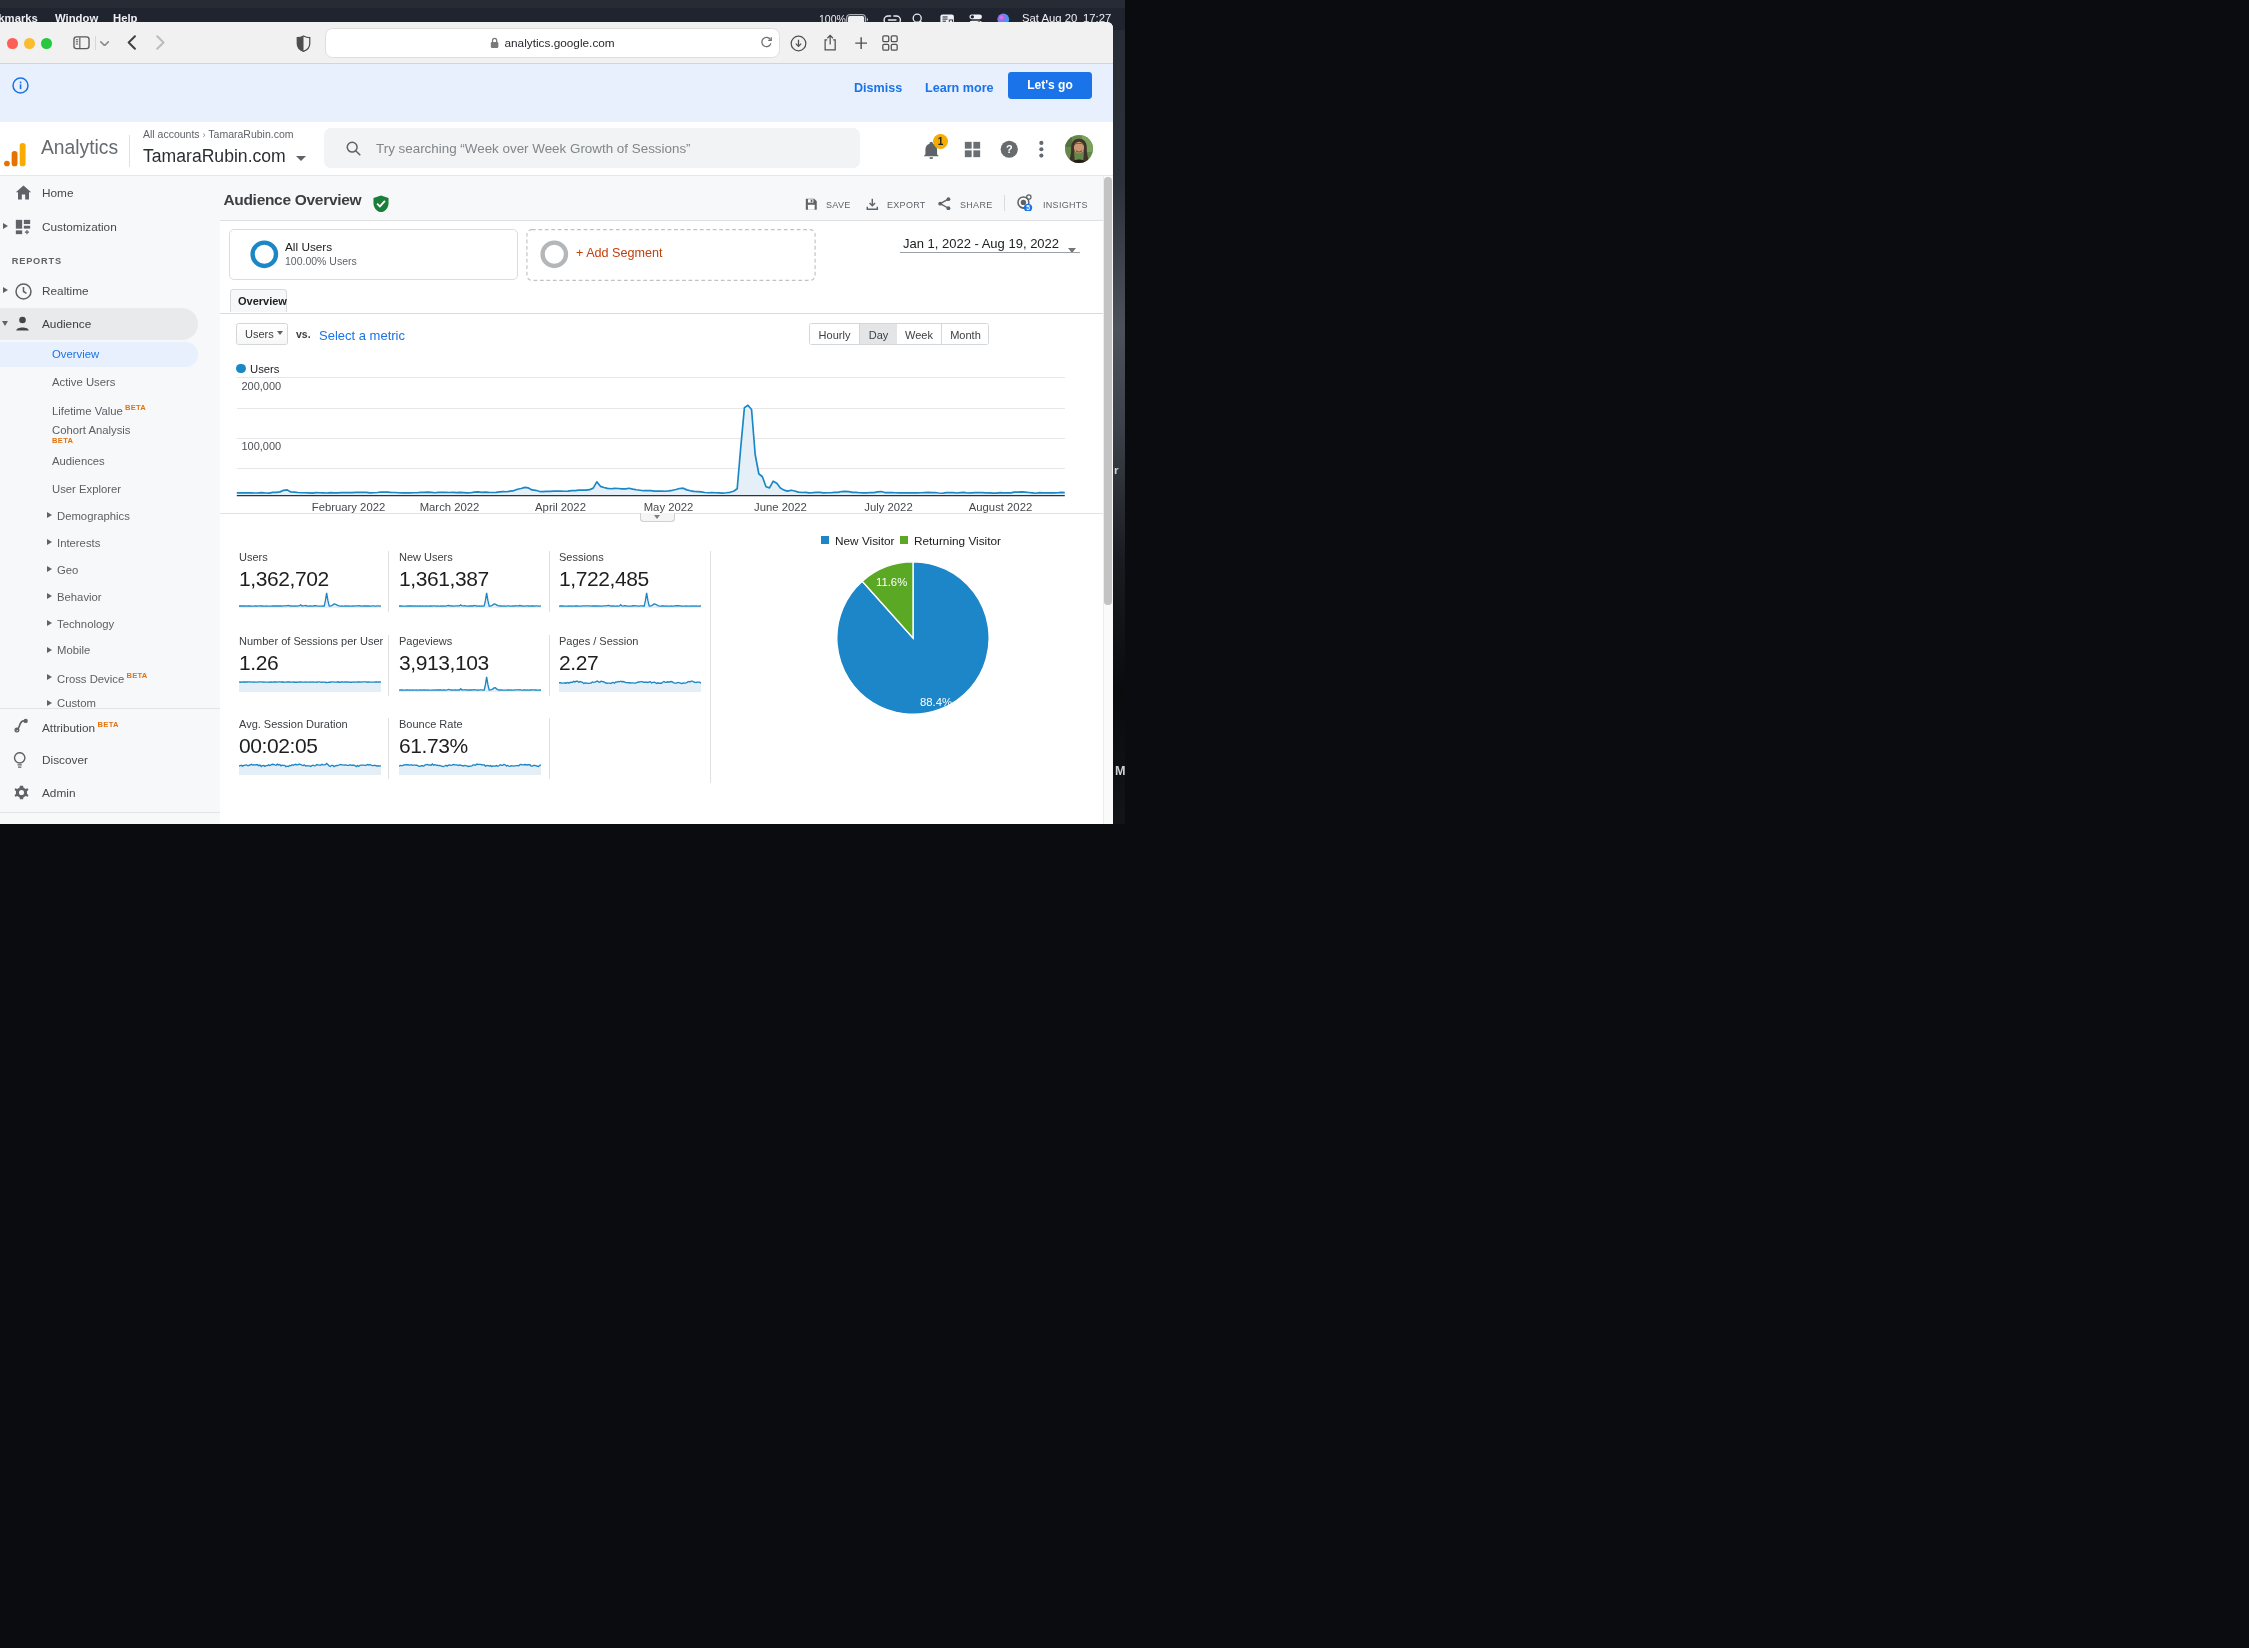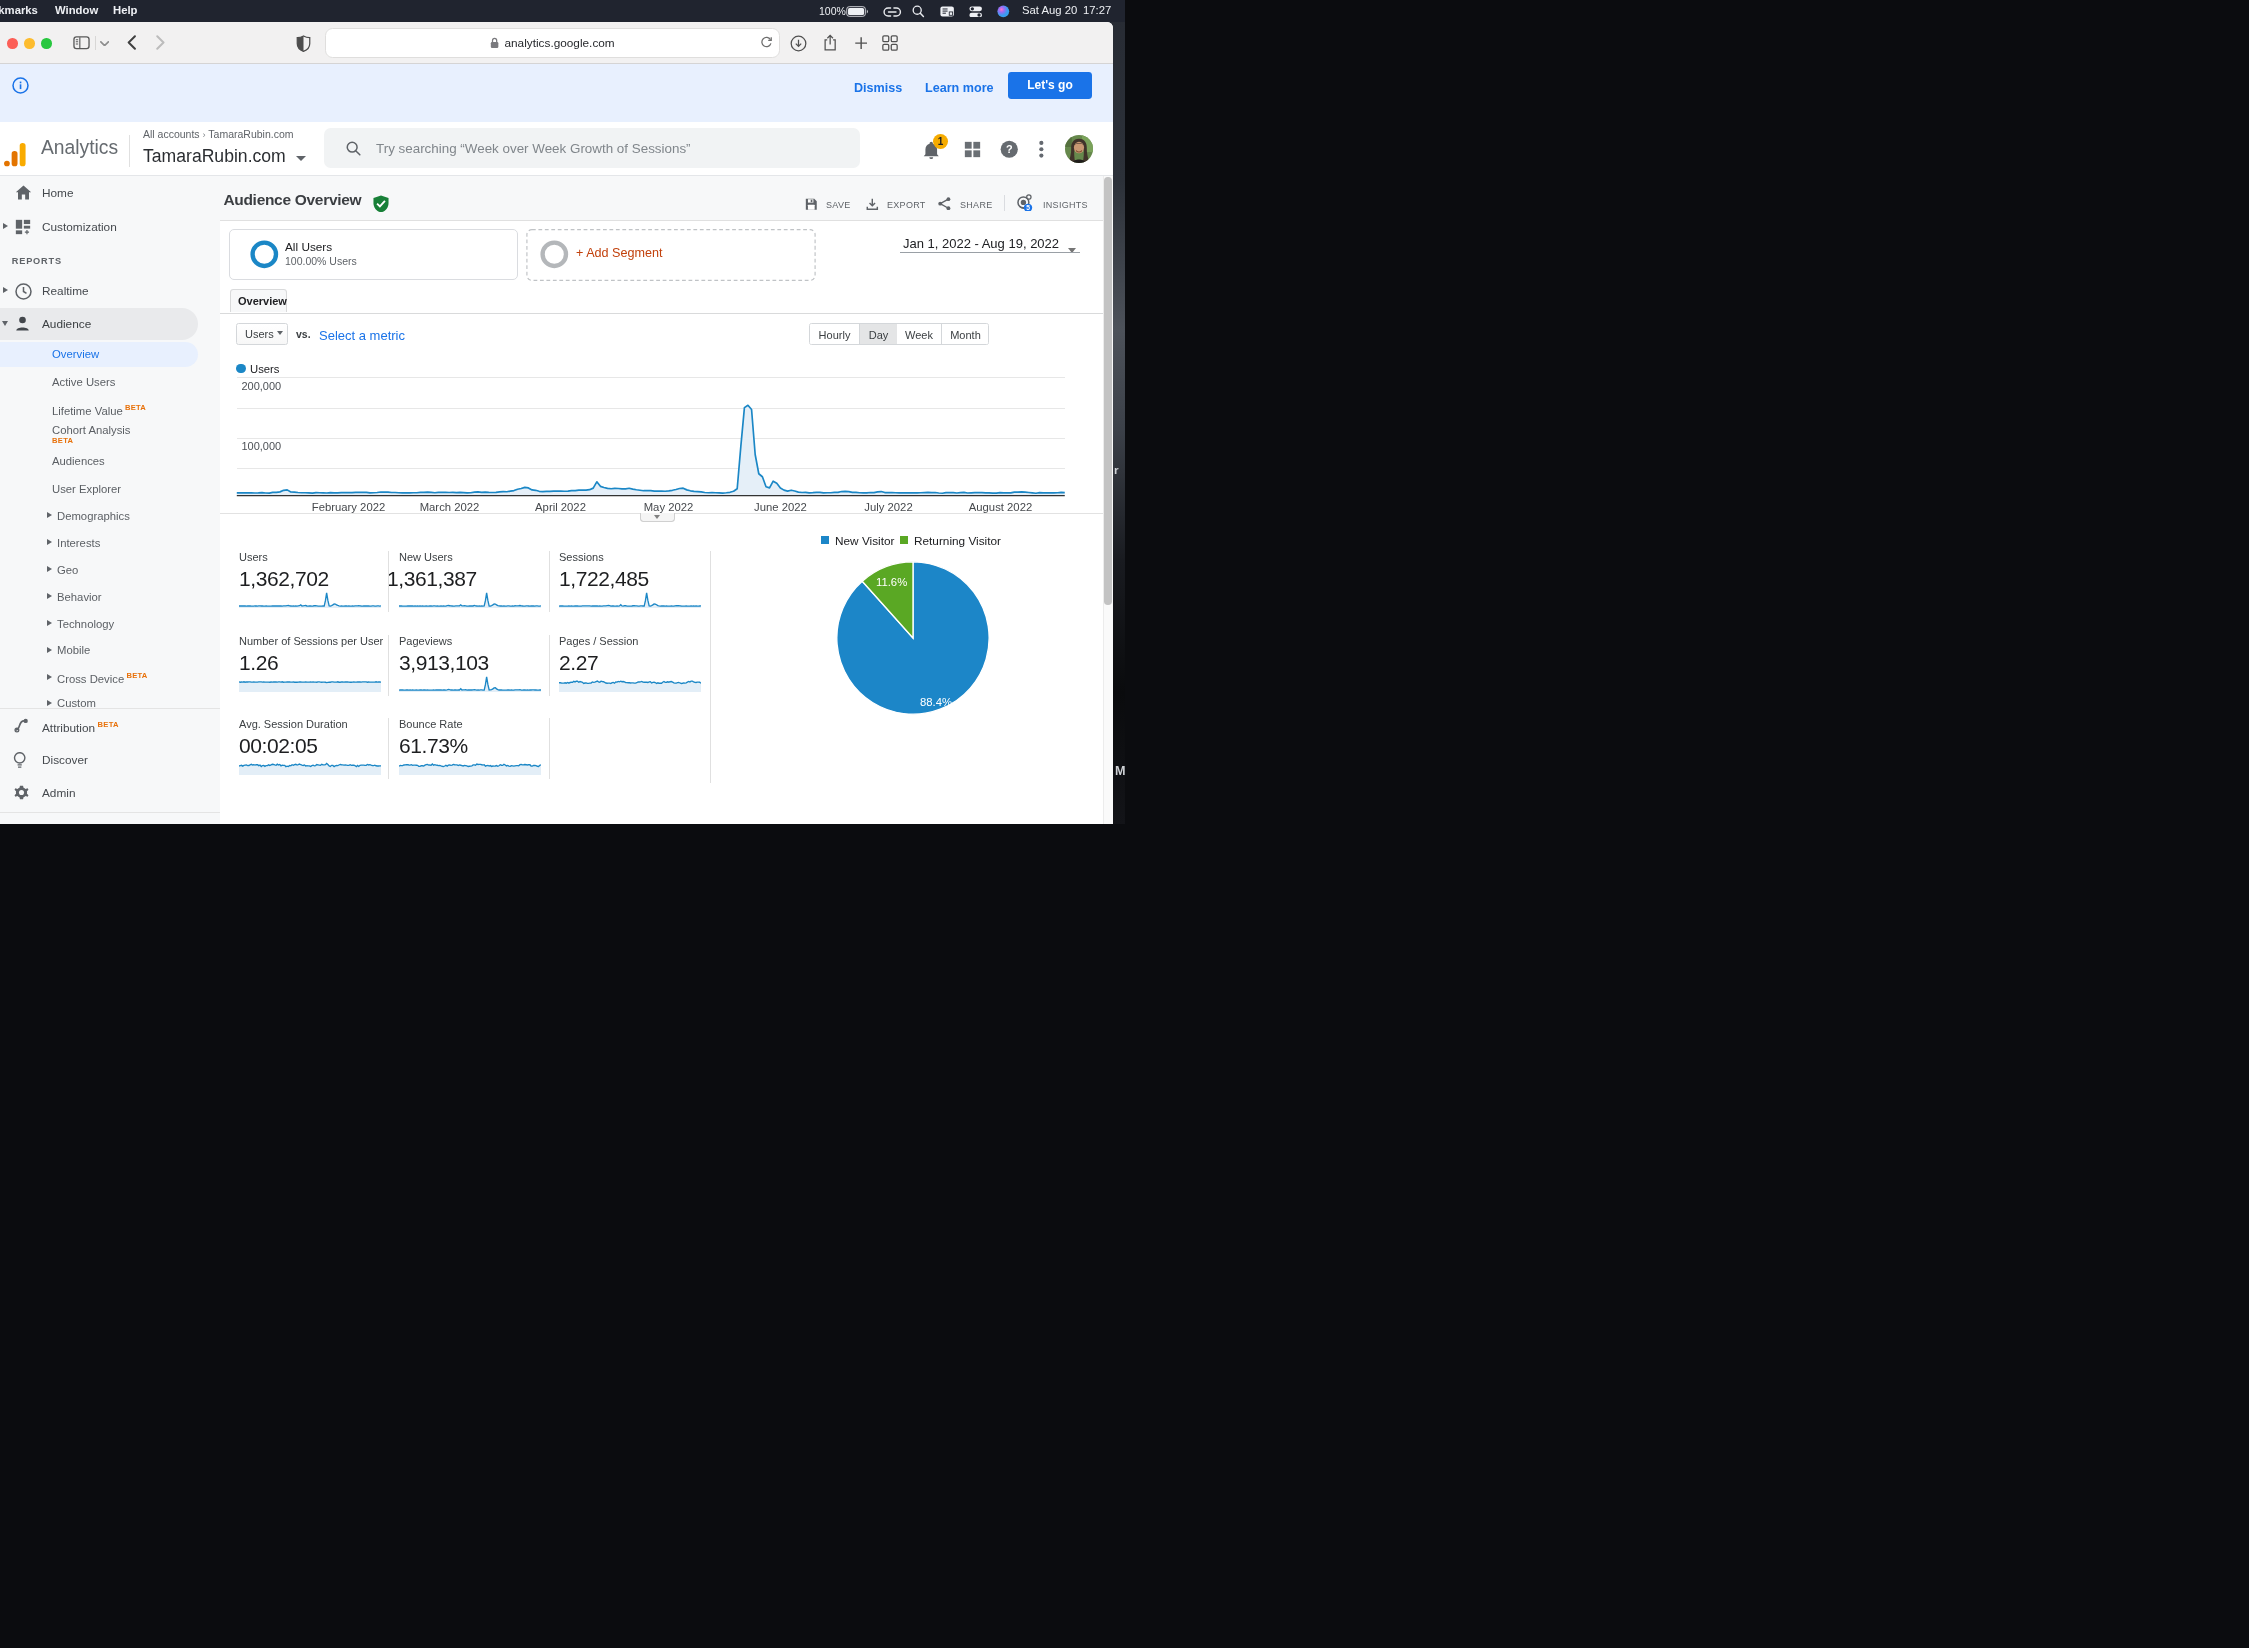--- a/index.html
+++ b/index.html
@@ -1,19 +1,19 @@
 <!DOCTYPE html>
 <html style="font-size:13.4px"><head><meta charset="utf-8"><title>Analytics</title><style>
 *{margin:0;padding:0;box-sizing:border-box;-webkit-font-smoothing:antialiased}
 html,body{width:1125px;height:824px;overflow:hidden}
 body{font-family:"Liberation Sans",sans-serif;background:#0b0c0f}
 .ab{position:absolute}
 #root{position:absolute;left:0;top:0;width:1125px;height:824px;overflow:hidden;
 background:linear-gradient(180deg,#272b33 0%,#2c3139 22%,#4d525a 40%,#3c4149 52%,#191b20 68%,#0a0b0d 84%,#131418 100%)}
-#menubar{left:0;top:0;width:1307px;height:22px;background:#20242f;color:#eef0f4;font-size:11.3px}
+#menubar{left:0;top:8px;width:1307px;height:22px;background:#20242f;color:#eef0f4;font-size:11.3px}
 #menubar .mi{position:absolute;top:4.2px;font-weight:700}
 #menubar .mr{position:absolute;top:4.2px;font-weight:400}
 #window{left:0;top:22px;width:1113px;height:802px;background:#fff;border-radius:0 5.9px 0 0;overflow:hidden}
 #toolbar{left:0;top:0;width:1113px;height:42px;background:#f2f1f1;border-bottom:0.8px solid #d5d4d4}
 .tl{position:absolute;top:16px;width:10.5px;height:10.5px;border-radius:50%}
 #urlbar{position:absolute;left:325px;top:5.9px;width:455px;height:30px;background:#fff;border:0.8px solid #dfdedd;border-radius:7.6px;
 font-size:11.8px;color:#27292d;text-align:center;line-height:28.6px}
 #banner{left:0;top:42px;width:1113px;height:58px;background:#e8f0fe;color:#3c4043;font-size:12.6px}
 #banner a{color:#1a73e8;text-decoration:none;font-weight:700}
 #letsgo{position:absolute;left:1008px;top:7.6px;width:84px;height:27px;background:#1a73e8;color:#fff;border-radius:3.4px;
@@ -439,21 +439,21 @@
 <span class="ab" style="left:434px;top:294px;width:0;height:0;border-left:3.8px solid transparent;border-right:3.8px solid transparent;border-top:4.2px solid #808080"></span>
 <span class="mlabel" style="left:19px;top:330px">Users</span>
 <span class="mval" style="left:19px;top:346px">1,362,702</span>
 <span class="ab" style="left:19px;top:370px">
             <svg width="142" height="17" viewBox="0 0 169 20">
               <path d="M0,20.0 L0.0,17.7 L1.5,17.7 L2.9,17.6 L4.4,17.7 L5.9,17.7 L7.3,17.7 L8.8,17.8 L10.3,17.7 L11.8,17.7 L13.2,17.6 L14.7,17.9 L16.2,17.8 L17.6,17.9 L19.1,17.6 L20.6,17.7 L22.0,17.9 L23.5,17.6 L25.0,17.6 L26.5,17.7 L27.9,17.7 L29.4,17.8 L30.9,17.9 L32.3,17.7 L33.8,17.9 L35.3,17.8 L36.7,17.8 L38.2,17.9 L39.7,17.7 L41.1,17.7 L42.6,17.6 L44.1,17.7 L45.6,17.7 L47.0,17.7 L48.5,17.7 L50.0,17.7 L51.4,17.8 L52.9,17.6 L54.4,17.6 L55.8,17.5 L57.3,17.3 L58.8,17.2 L60.3,17.5 L61.7,17.7 L63.2,17.9 L64.7,17.6 L66.1,17.8 L67.6,17.6 L69.1,17.8 L70.5,17.6 L72.0,17.4 L73.5,16.4 L74.9,17.7 L76.4,17.5 L77.9,17.3 L79.4,17.2 L80.8,17.7 L82.3,17.9 L83.8,17.7 L85.2,17.6 L86.7,17.8 L88.2,17.7 L89.6,17.3 L91.1,17.4 L92.6,17.6 L94.1,17.9 L95.5,17.8 L97.0,17.9 L98.5,17.9 L99.9,17.6 L101.4,17.8 L102.9,11.1 L104.3,2.0 L105.8,11.1 L107.3,17.6 L108.7,17.8 L110.2,17.2 L111.7,16.5 L113.2,15.3 L114.6,15.4 L116.1,16.4 L117.6,17.1 L119.0,17.5 L120.5,17.8 L122.0,17.6 L123.4,17.8 L124.9,17.8 L126.4,17.6 L127.9,17.7 L129.3,17.9 L130.8,17.6 L132.3,17.8 L133.7,17.8 L135.2,17.6 L136.7,17.8 L138.1,17.5 L139.6,17.5 L141.1,17.5 L142.5,17.4 L144.0,17.5 L145.5,17.7 L147.0,17.8 L148.4,17.7 L149.9,17.6 L151.4,17.7 L152.8,17.7 L154.3,17.6 L155.8,17.8 L157.2,17.8 L158.7,17.6 L160.2,17.6 L161.7,17.8 L163.1,17.8 L164.6,17.6 L166.1,17.6 L167.5,17.8 L169.0,17.6 L169.0,20.0 Z" fill="#e3eef7"></path>
               <path d="M0.0,17.7 L1.5,17.7 L2.9,17.6 L4.4,17.7 L5.9,17.7 L7.3,17.7 L8.8,17.8 L10.3,17.7 L11.8,17.7 L13.2,17.6 L14.7,17.9 L16.2,17.8 L17.6,17.9 L19.1,17.6 L20.6,17.7 L22.0,17.9 L23.5,17.6 L25.0,17.6 L26.5,17.7 L27.9,17.7 L29.4,17.8 L30.9,17.9 L32.3,17.7 L33.8,17.9 L35.3,17.8 L36.7,17.8 L38.2,17.9 L39.7,17.7 L41.1,17.7 L42.6,17.6 L44.1,17.7 L45.6,17.7 L47.0,17.7 L48.5,17.7 L50.0,17.7 L51.4,17.8 L52.9,17.6 L54.4,17.6 L55.8,17.5 L57.3,17.3 L58.8,17.2 L60.3,17.5 L61.7,17.7 L63.2,17.9 L64.7,17.6 L66.1,17.8 L67.6,17.6 L69.1,17.8 L70.5,17.6 L72.0,17.4 L73.5,16.4 L74.9,17.7 L76.4,17.5 L77.9,17.3 L79.4,17.2 L80.8,17.7 L82.3,17.9 L83.8,17.7 L85.2,17.6 L86.7,17.8 L88.2,17.7 L89.6,17.3 L91.1,17.4 L92.6,17.6 L94.1,17.9 L95.5,17.8 L97.0,17.9 L98.5,17.9 L99.9,17.6 L101.4,17.8 L102.9,11.1 L104.3,2.0 L105.8,11.1 L107.3,17.6 L108.7,17.8 L110.2,17.2 L111.7,16.5 L113.2,15.3 L114.6,15.4 L116.1,16.4 L117.6,17.1 L119.0,17.5 L120.5,17.8 L122.0,17.6 L123.4,17.8 L124.9,17.8 L126.4,17.6 L127.9,17.7 L129.3,17.9 L130.8,17.6 L132.3,17.8 L133.7,17.8 L135.2,17.6 L136.7,17.8 L138.1,17.5 L139.6,17.5 L141.1,17.5 L142.5,17.4 L144.0,17.5 L145.5,17.7 L147.0,17.8 L148.4,17.7 L149.9,17.6 L151.4,17.7 L152.8,17.7 L154.3,17.6 L155.8,17.8 L157.2,17.8 L158.7,17.6 L160.2,17.6 L161.7,17.8 L163.1,17.8 L164.6,17.6 L166.1,17.6 L167.5,17.8 L169.0,17.6" fill="none" stroke="#1b87c6" stroke-width="1.6"></path>
             </svg>
           </span>
 <span class="mlabel" style="left:179px;top:330px">New Users</span>
-<span class="mval" style="left:167px;top:346px">1,361,387</span>
+<span class="mval" style="left:179px;top:346px">1,361,387</span>
 <span class="ab" style="left:179px;top:370px">
             <svg width="142" height="17" viewBox="0 0 169 20">
               <path d="M0,20.0 L0.0,17.7 L1.5,17.7 L2.9,17.7 L4.4,17.8 L5.9,17.9 L7.3,17.8 L8.8,17.8 L10.3,17.6 L11.8,17.7 L13.2,17.7 L14.7,17.7 L16.2,17.7 L17.6,17.8 L19.1,17.7 L20.6,17.8 L22.0,17.6 L23.5,17.9 L25.0,17.6 L26.5,17.9 L27.9,17.7 L29.4,17.8 L30.9,17.8 L32.3,17.6 L33.8,17.9 L35.3,17.9 L36.7,17.6 L38.2,17.7 L39.7,17.9 L41.1,17.6 L42.6,17.6 L44.1,17.9 L45.6,17.7 L47.0,17.8 L48.5,17.8 L50.0,17.7 L51.4,17.8 L52.9,17.7 L54.4,17.9 L55.8,17.8 L57.3,17.3 L58.8,17.2 L60.3,17.4 L61.7,17.6 L63.2,17.7 L64.7,17.8 L66.1,17.9 L67.6,17.6 L69.1,17.6 L70.5,17.6 L72.0,17.5 L73.5,16.3 L74.9,17.6 L76.4,17.6 L77.9,17.3 L79.4,17.5 L80.8,17.8 L82.3,17.8 L83.8,17.7 L85.2,17.6 L86.7,17.7 L88.2,17.7 L89.6,17.1 L91.1,17.6 L92.6,17.7 L94.1,17.8 L95.5,17.7 L97.0,17.8 L98.5,17.6 L99.9,17.9 L101.4,17.7 L102.9,11.1 L104.3,2.0 L105.8,11.1 L107.3,17.8 L108.7,17.8 L110.2,17.2 L111.7,16.5 L113.2,15.3 L114.6,15.4 L116.1,16.4 L117.6,17.3 L119.0,17.5 L120.5,17.7 L122.0,17.6 L123.4,17.8 L124.9,17.6 L126.4,17.8 L127.9,17.8 L129.3,17.6 L130.8,17.6 L132.3,17.9 L133.7,17.8 L135.2,17.6 L136.7,17.8 L138.1,17.5 L139.6,17.6 L141.1,17.5 L142.5,17.4 L144.0,17.2 L145.5,17.6 L147.0,17.7 L148.4,17.9 L149.9,17.8 L151.4,17.6 L152.8,17.6 L154.3,17.7 L155.8,17.8 L157.2,17.7 L158.7,17.7 L160.2,17.7 L161.7,17.8 L163.1,17.6 L164.6,17.6 L166.1,17.8 L167.5,17.8 L169.0,17.6 L169.0,20.0 Z" fill="#e3eef7"></path>
               <path d="M0.0,17.7 L1.5,17.7 L2.9,17.7 L4.4,17.8 L5.9,17.9 L7.3,17.8 L8.8,17.8 L10.3,17.6 L11.8,17.7 L13.2,17.7 L14.7,17.7 L16.2,17.7 L17.6,17.8 L19.1,17.7 L20.6,17.8 L22.0,17.6 L23.5,17.9 L25.0,17.6 L26.5,17.9 L27.9,17.7 L29.4,17.8 L30.9,17.8 L32.3,17.6 L33.8,17.9 L35.3,17.9 L36.7,17.6 L38.2,17.7 L39.7,17.9 L41.1,17.6 L42.6,17.6 L44.1,17.9 L45.6,17.7 L47.0,17.8 L48.5,17.8 L50.0,17.7 L51.4,17.8 L52.9,17.7 L54.4,17.9 L55.8,17.8 L57.3,17.3 L58.8,17.2 L60.3,17.4 L61.7,17.6 L63.2,17.7 L64.7,17.8 L66.1,17.9 L67.6,17.6 L69.1,17.6 L70.5,17.6 L72.0,17.5 L73.5,16.3 L74.9,17.6 L76.4,17.6 L77.9,17.3 L79.4,17.5 L80.8,17.8 L82.3,17.8 L83.8,17.7 L85.2,17.6 L86.7,17.7 L88.2,17.7 L89.6,17.1 L91.1,17.6 L92.6,17.7 L94.1,17.8 L95.5,17.7 L97.0,17.8 L98.5,17.6 L99.9,17.9 L101.4,17.7 L102.9,11.1 L104.3,2.0 L105.8,11.1 L107.3,17.8 L108.7,17.8 L110.2,17.2 L111.7,16.5 L113.2,15.3 L114.6,15.4 L116.1,16.4 L117.6,17.3 L119.0,17.5 L120.5,17.7 L122.0,17.6 L123.4,17.8 L124.9,17.6 L126.4,17.8 L127.9,17.8 L129.3,17.6 L130.8,17.6 L132.3,17.9 L133.7,17.8 L135.2,17.6 L136.7,17.8 L138.1,17.5 L139.6,17.6 L141.1,17.5 L142.5,17.4 L144.0,17.2 L145.5,17.6 L147.0,17.7 L148.4,17.9 L149.9,17.8 L151.4,17.6 L152.8,17.6 L154.3,17.7 L155.8,17.8 L157.2,17.7 L158.7,17.7 L160.2,17.7 L161.7,17.8 L163.1,17.6 L164.6,17.6 L166.1,17.8 L167.5,17.8 L169.0,17.6" fill="none" stroke="#1b87c6" stroke-width="1.6"></path>
             </svg>
           </span>
 <span class="mlabel" style="left:339px;top:330px">Sessions</span>
 <span class="mval" style="left:339px;top:346px">1,722,485</span>
 <span class="ab" style="left:339px;top:370px">
             <svg width="142" height="17" viewBox="0 0 169 20">

